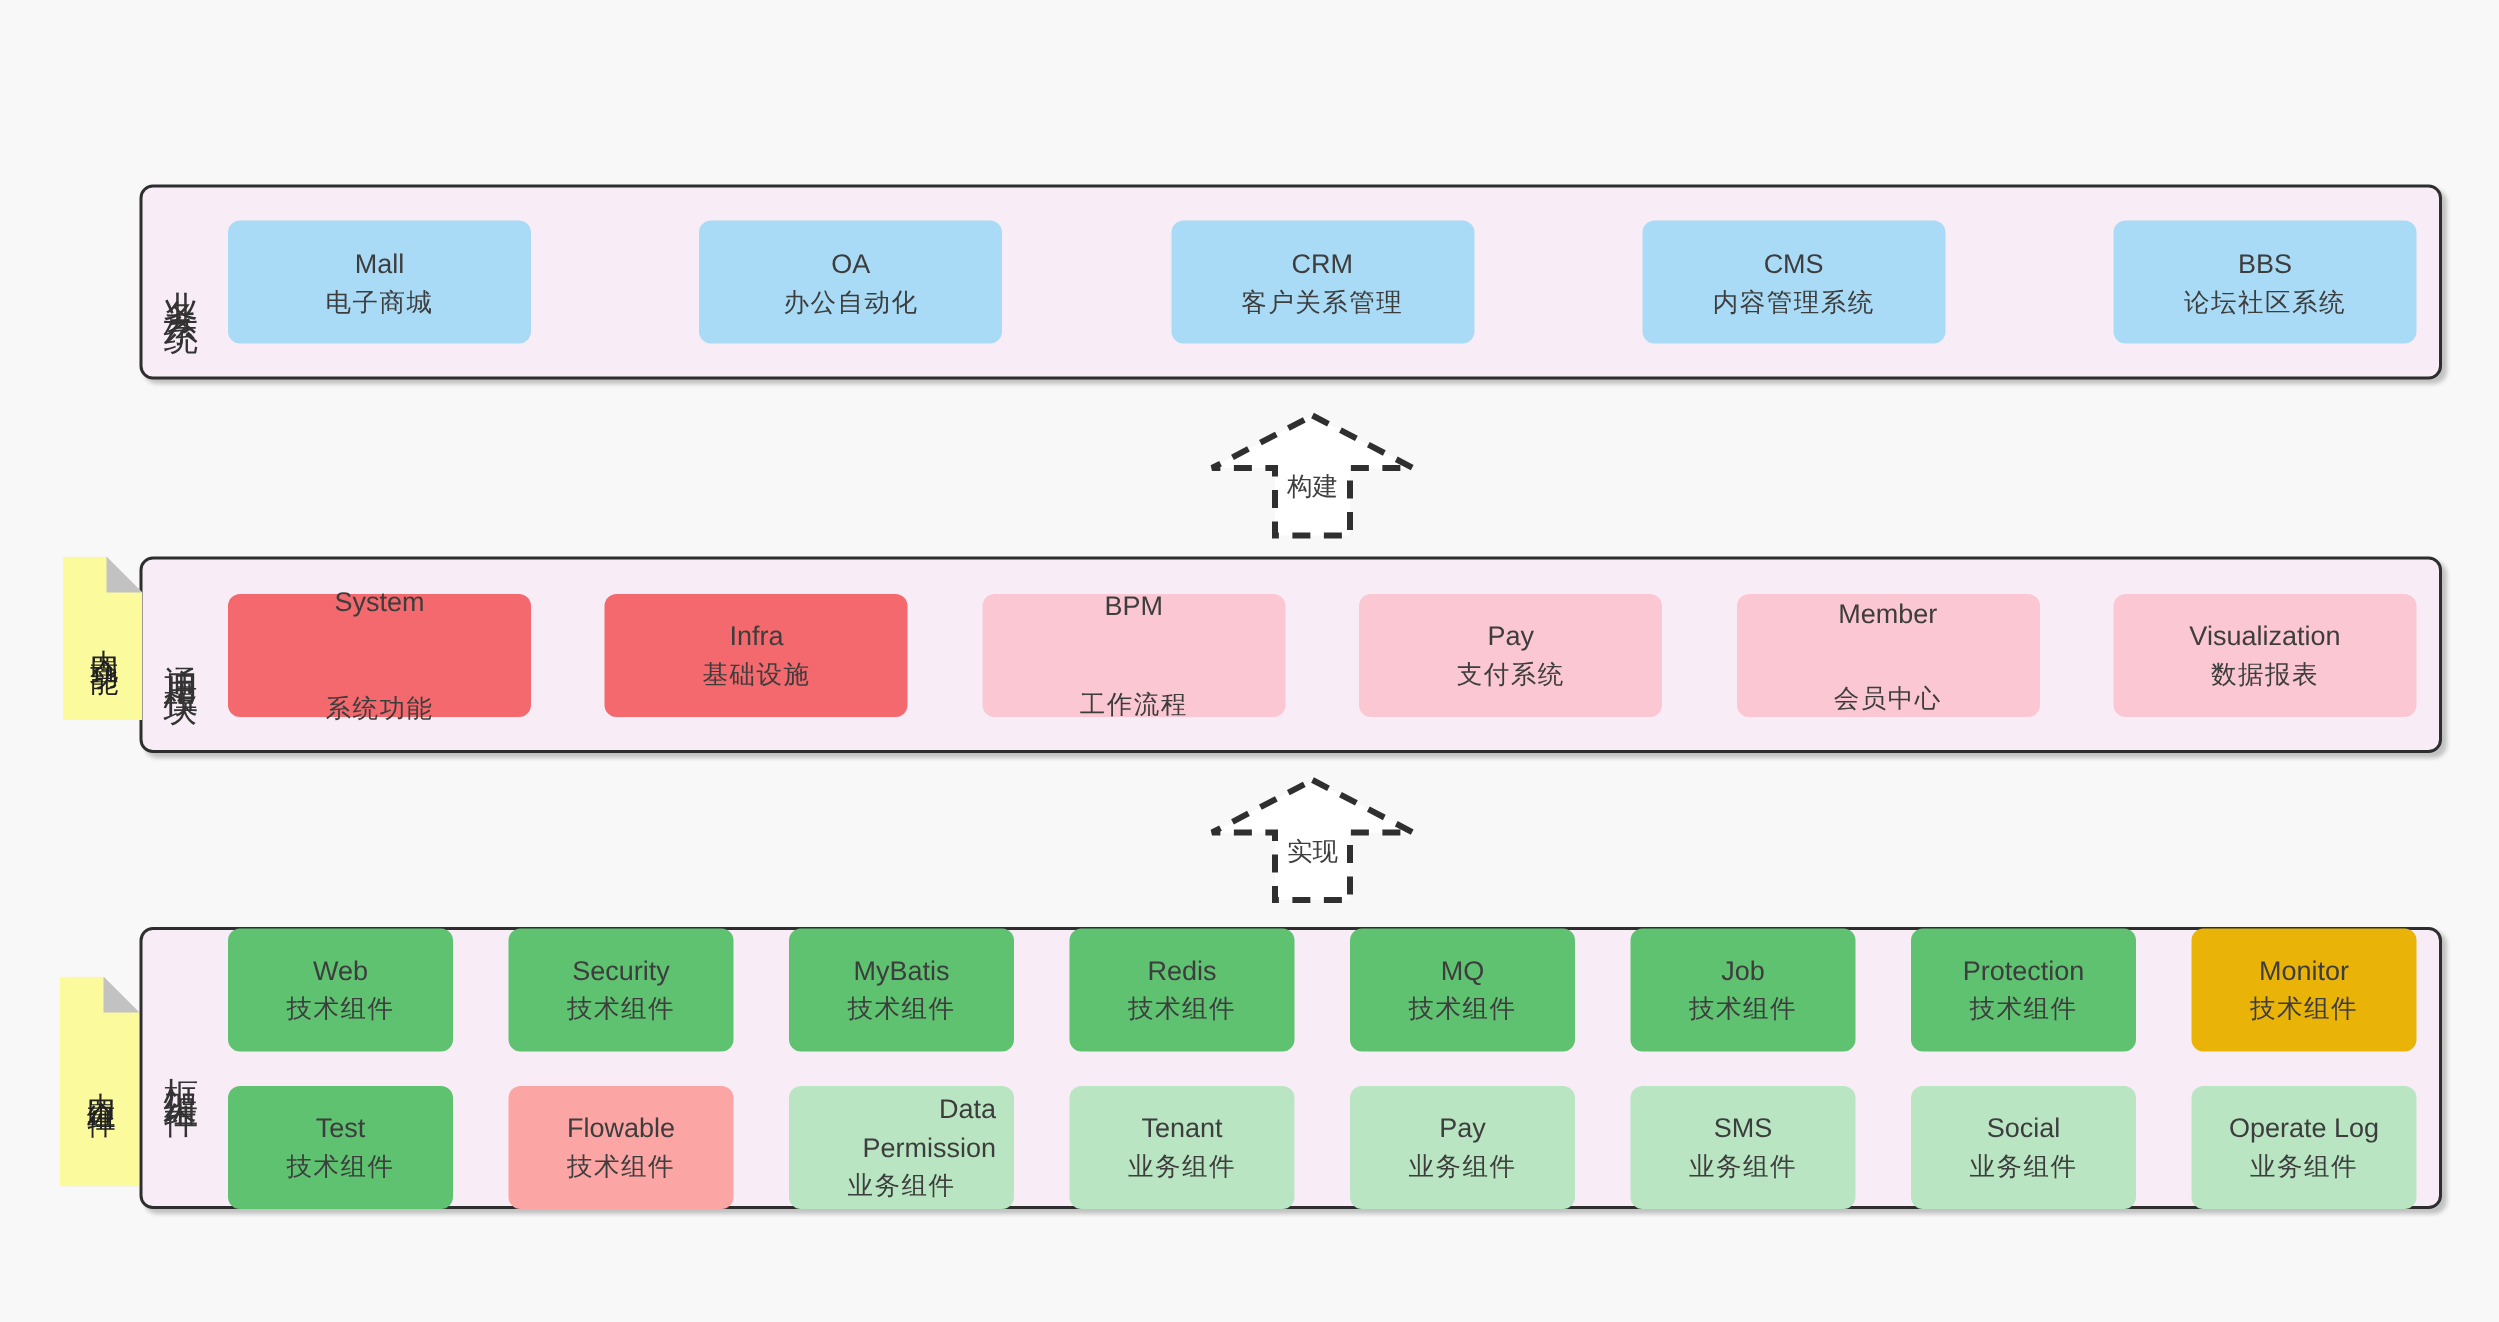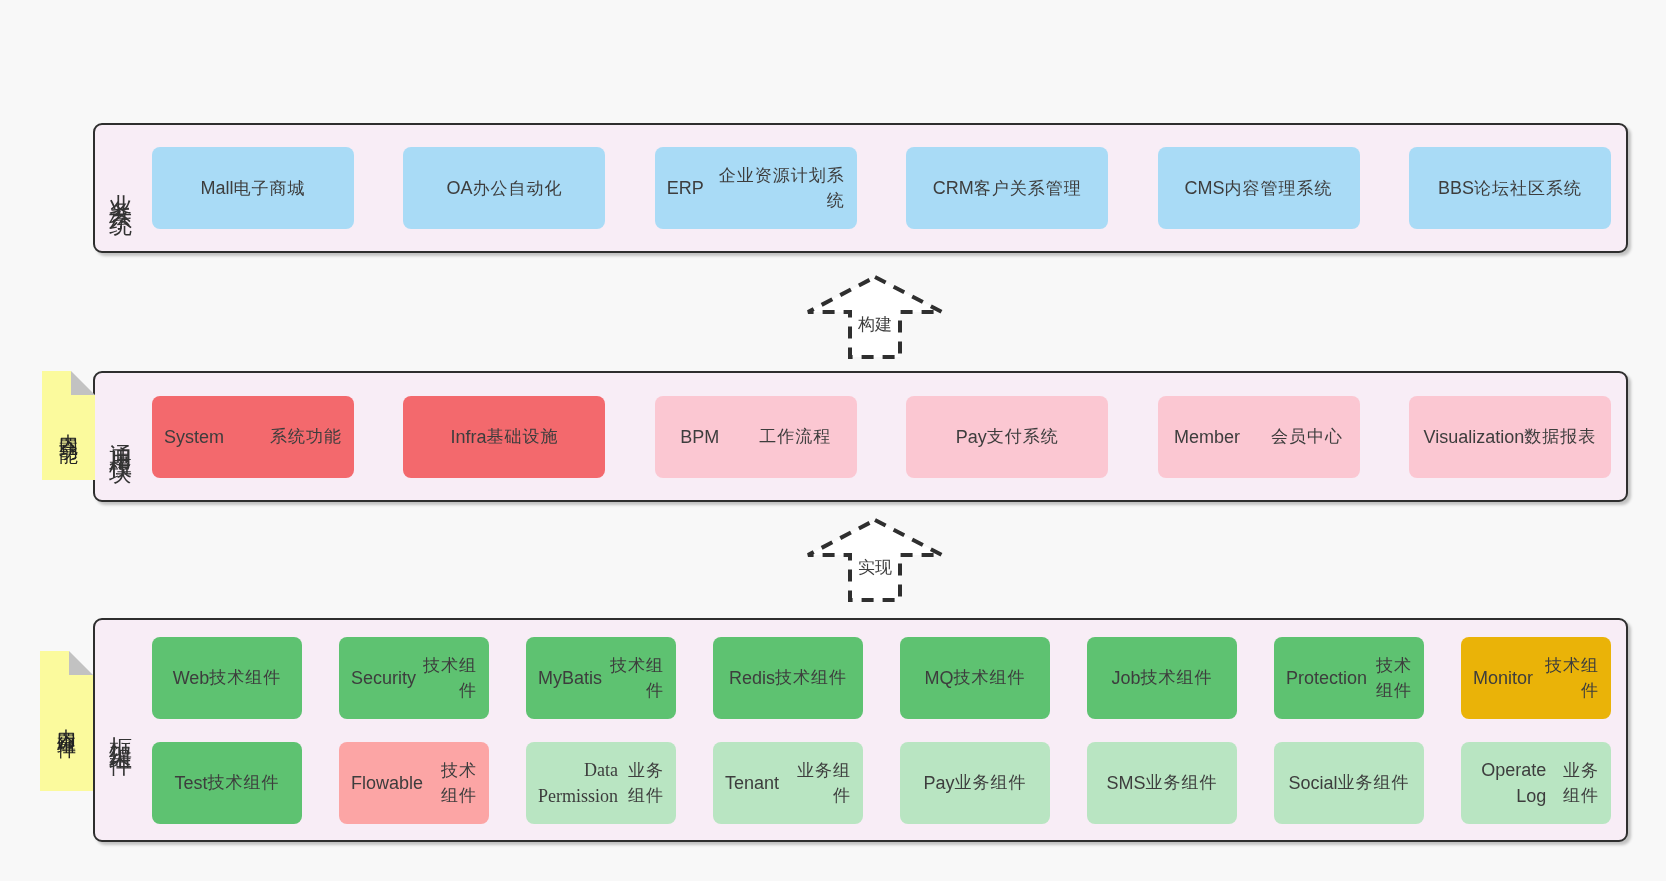--- a/index.html
+++ b/index.html
@@ -21,21 +21,21 @@
     left: 93px;
     width: 1535px;
     box-sizing: border-box;
     background: var(--band-bg);
     border: 2px solid var(--band-border);
     border-radius: 9px;
     box-shadow: 3px 3px 3px rgba(0,0,0,0.22);
   }
   .band-business-systems      { top: 123px; height: 130px; }
   .band-common-modules        { top: 371px; height: 131px; }
-  .band-framework-components  { top: 618px; height: 224px; }
+  .band-framework-components  { top: 618px; height: 188px; }
 
   .band-label {
     position: absolute;
     left: 11px;
     top: 50%;
     transform: translateY(-50%);
     writing-mode: vertical-rl;
     text-orientation: upright;
     font-size: 23px;
     letter-spacing: 6px;
@@ -54,21 +54,21 @@
     justify-content: center;
     gap: 23px;
   }
   .row { display: flex; justify-content: space-between; }
 
   .box {
     box-sizing: border-box;
     height: 82px;
     border-radius: 8px;
     display: flex;
-    flex-direction: row;
+    flex-direction: column;
     align-items: center;
     justify-content: center;
     text-align: right;
     padding: 0 12px;
   }
   .cols-6 .box { width: 202px; }
   .cols-8 .box { width: 150px; }
   .box-title    { font-size: 18px; line-height: 26px; }
   .box-subtitle { font-size: 17px; line-height: 25px; letter-spacing: 1px; }
 
@@ -146,24 +146,20 @@
     <div class="band-label">业务系统</div>
     <div class="rows">
         <div class="row cols-6">
           <div class="box" style="background: rgb(169, 219, 246);">
     <div class="box-title">Mall</div>
     <div class="box-subtitle">电子商城</div>
   </div>
           <div class="box" style="background: rgb(169, 219, 246);">
     <div class="box-title">OA</div>
     <div class="box-subtitle">办公自动化</div>
-  </div>
-          <div class="box" style="background: rgb(169, 219, 246);">
-    <div class="box-title">ERP</div>
-    <div class="box-subtitle">企业资源计划系统</div>
   </div>
           <div class="box" style="background: rgb(169, 219, 246);">
     <div class="box-title">CRM</div>
     <div class="box-subtitle">客户关系管理</div>
   </div>
           <div class="box" style="background: rgb(169, 219, 246);">
     <div class="box-title">CMS</div>
     <div class="box-subtitle">内容管理系统</div>
   </div>
           <div class="box" style="background: rgb(169, 219, 246);">
@@ -251,21 +247,21 @@
         </div>
         <div class="row cols-8">
           <div class="box" style="background: rgb(94, 194, 113);">
     <div class="box-title">Test</div>
     <div class="box-subtitle">技术组件</div>
   </div>
           <div class="box" style="background: #fca5a5;">
     <div class="box-title">Flowable</div>
     <div class="box-subtitle">技术组件</div>
   </div>
-          <div class="box" style="background: rgb(185, 229, 194); font-family: Liberation Serif, serif;">
+          <div class="box" style="background: rgb(185, 229, 194);">
     <div class="box-title">Data Permission</div>
     <div class="box-subtitle">业务组件</div>
   </div>
           <div class="box" style="background: rgb(185, 229, 194);">
     <div class="box-title">Tenant</div>
     <div class="box-subtitle">业务组件</div>
   </div>
           <div class="box" style="background: rgb(185, 229, 194);">
     <div class="box-title">Pay</div>
     <div class="box-subtitle">业务组件</div>

